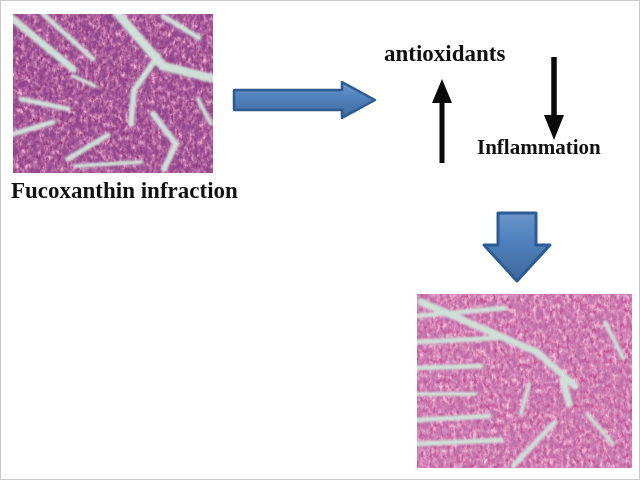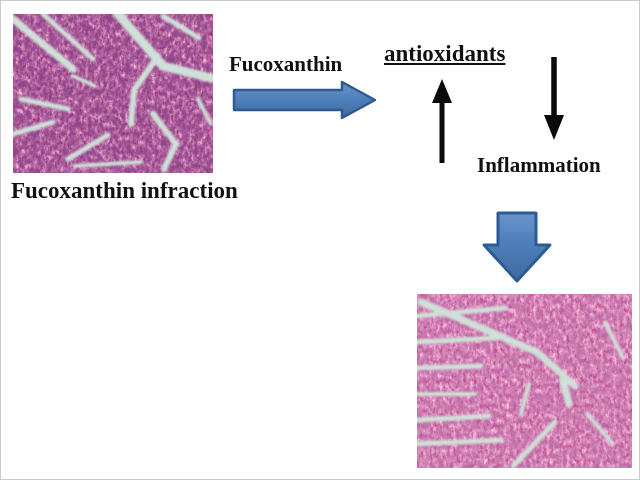--- a/index.html
+++ b/index.html
@@ -28,22 +28,22 @@
 
   .label {
     position: absolute;
     color: #111111;
     font-weight: 700;
     white-space: nowrap;
     line-height: 1.1;
   }
   .mi-label   { left: 10px;  top: 177px; font-size: 23px; }
   .fuco-label { left: 228px; top: 52px;  font-size: 21px; }
-  .anti-label { left: 383px; top: 40px;  font-size: 23px; text-decoration: underline; }
-  .infl-label { left: 476px; top: 153px; font-size: 21px; }
+  .anti-label { left: 383px; top: 40px;  font-size: 23px; }
+  .infl-label { left: 476px; top: 135px; font-size: 21px; }
 
   .icon { position: absolute; line-height: 0; }
   .right-arrow      { left: 231px; top: 78px; }
   .up-arrow         { left: 428px; top: 78px; }
   .down-arrow       { left: 540px; top: 55px; }
   .block-down-arrow { left: 480px; top: 209px; }
 </style>
 </head>
 <body>
 
@@ -79,21 +79,20 @@
         <path d="M140,100 L163,130 L151,155" stroke-width="6"></path>
         <path d="M185,85 L198,110" stroke-width="4"></path>
         <path d="M60,62 L82,72" stroke-width="4"></path>
         <path d="M62,152 L128,148" stroke-width="4"></path>
       </g>
     </svg>
   </figure>
 
   <div class="label mi-label">Fucoxanthin infraction</div>
 
-  <div class="label fuco-label">Fucoxanthin</div>
 
   <span class="icon right-arrow">
     <svg width="146" height="42" viewBox="0 0 146 42">
       <defs>
         <linearGradient id="bgrad1" x1="0" y1="0" x2="0" y2="1">
           <stop offset="0" stop-color="#6b94c9"></stop>
           <stop offset="0.45" stop-color="#4f81bd"></stop>
           <stop offset="1" stop-color="#41699a"></stop>
         </linearGradient>
       </defs>

